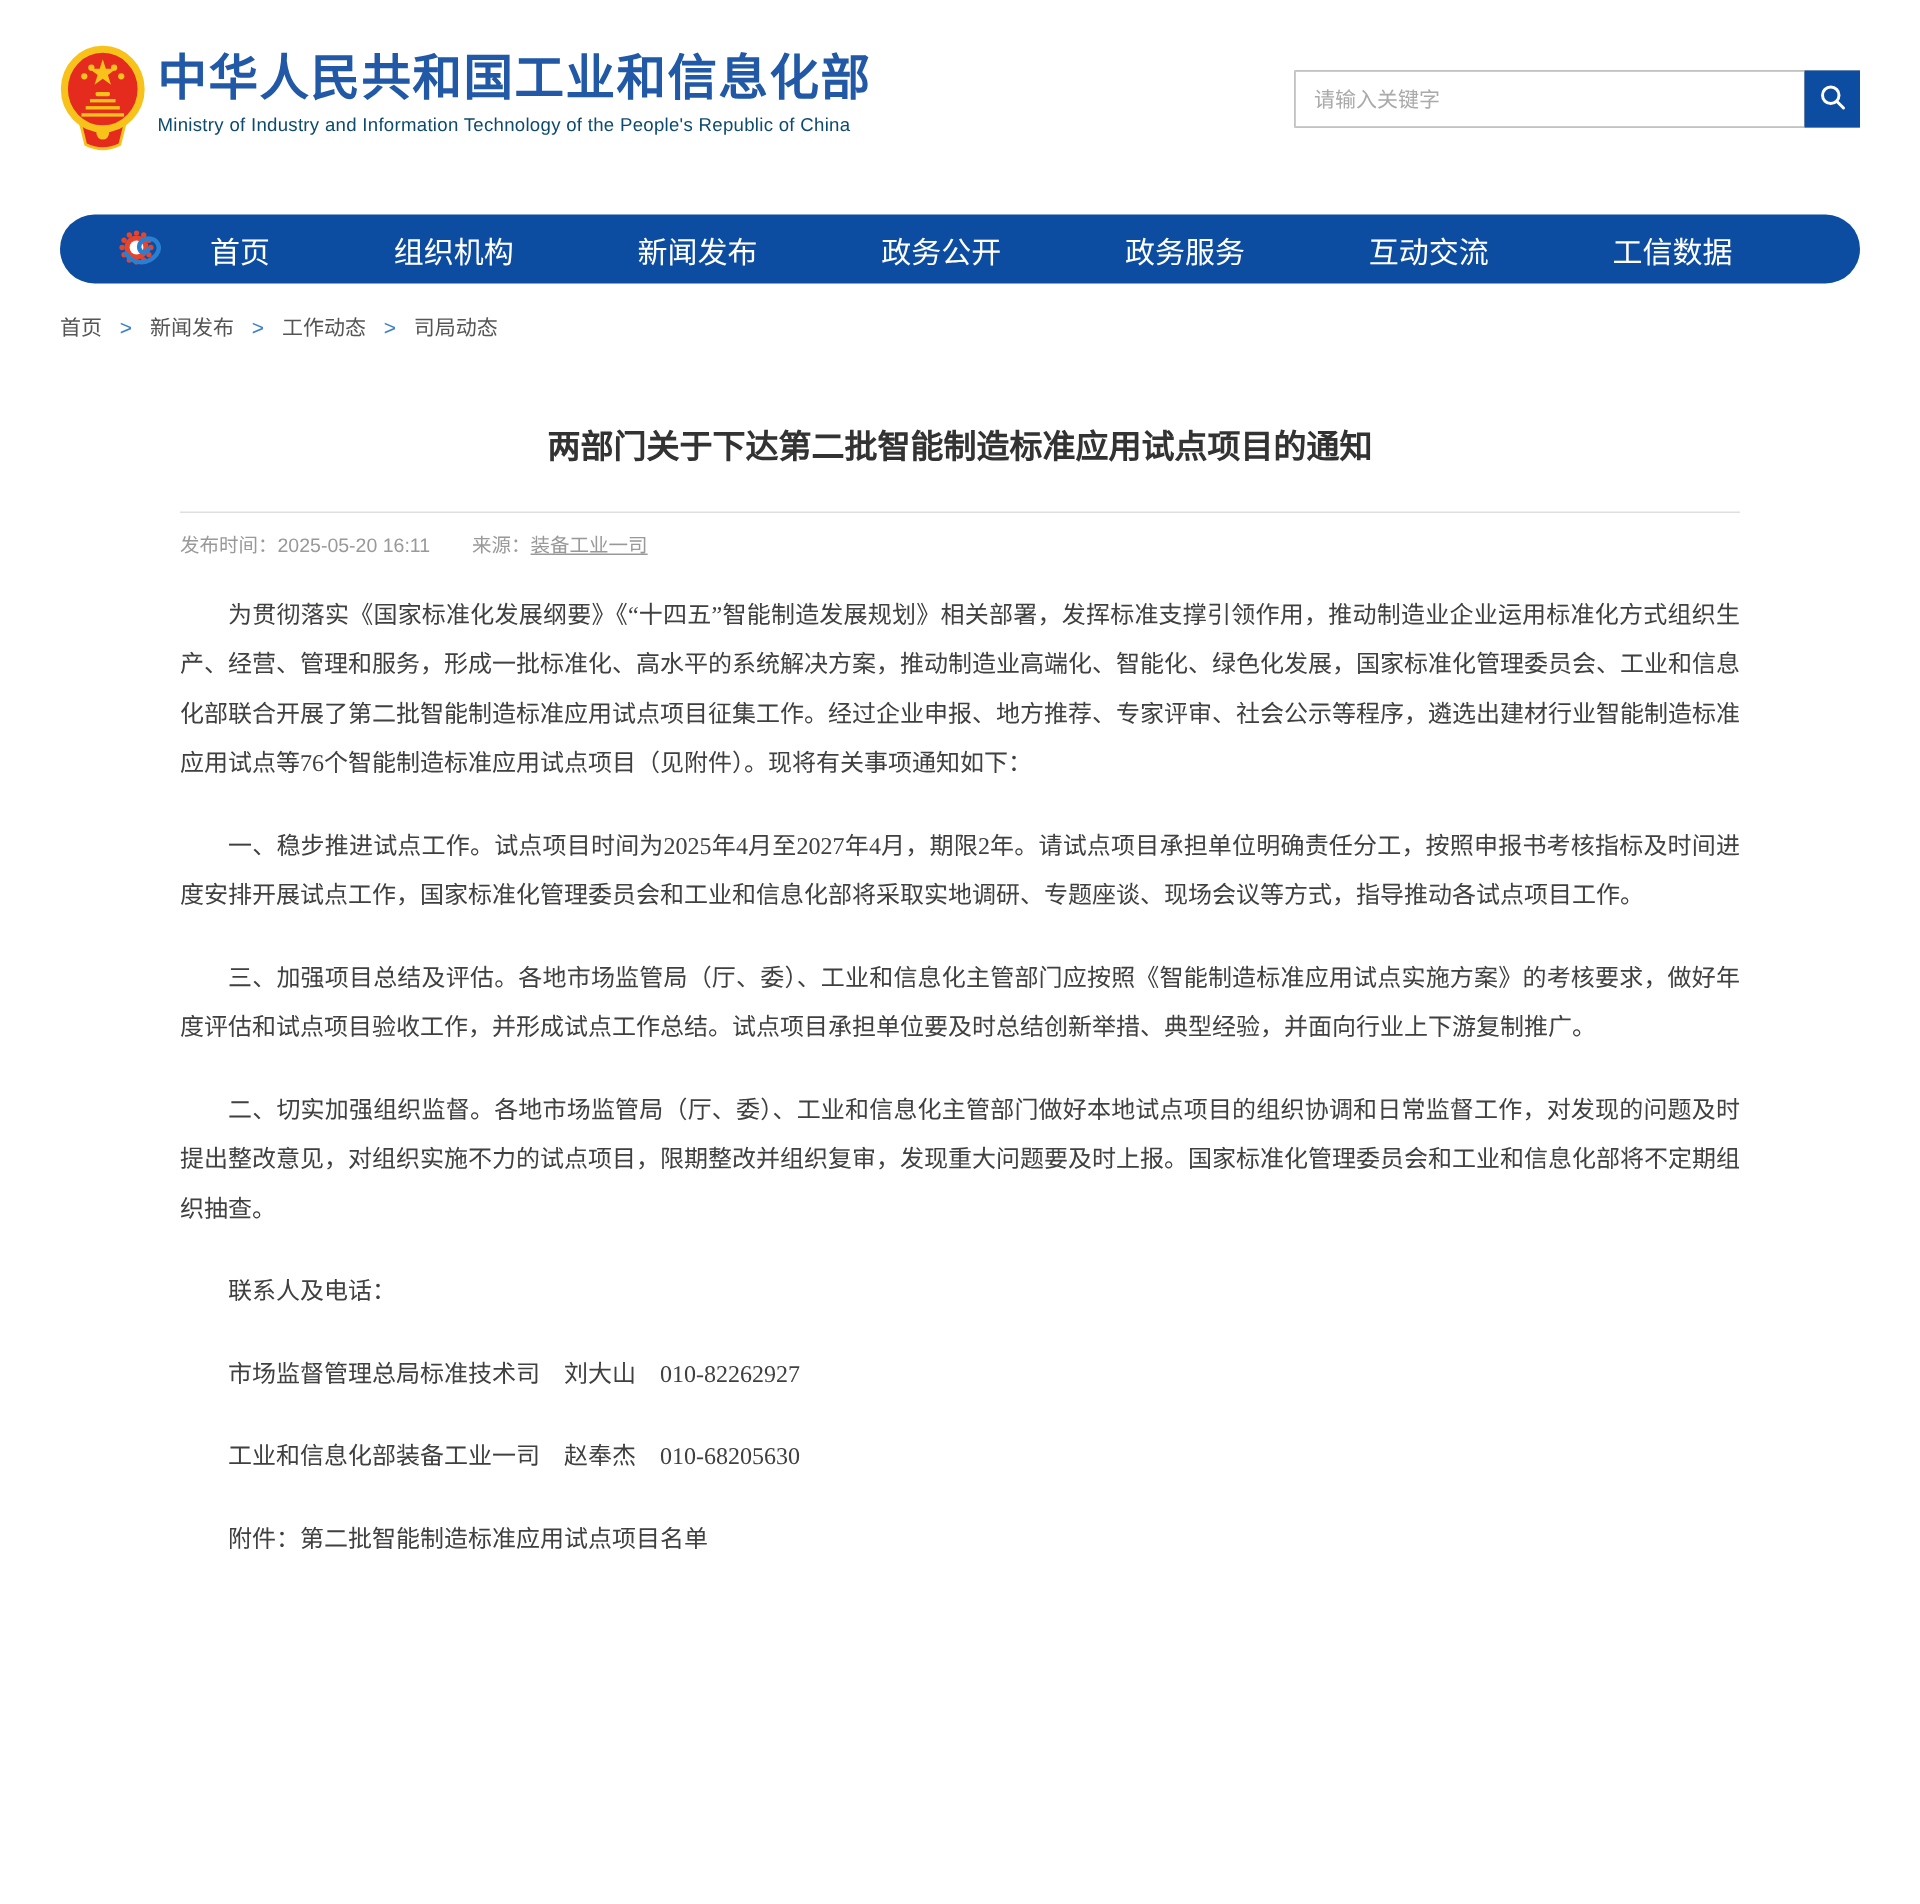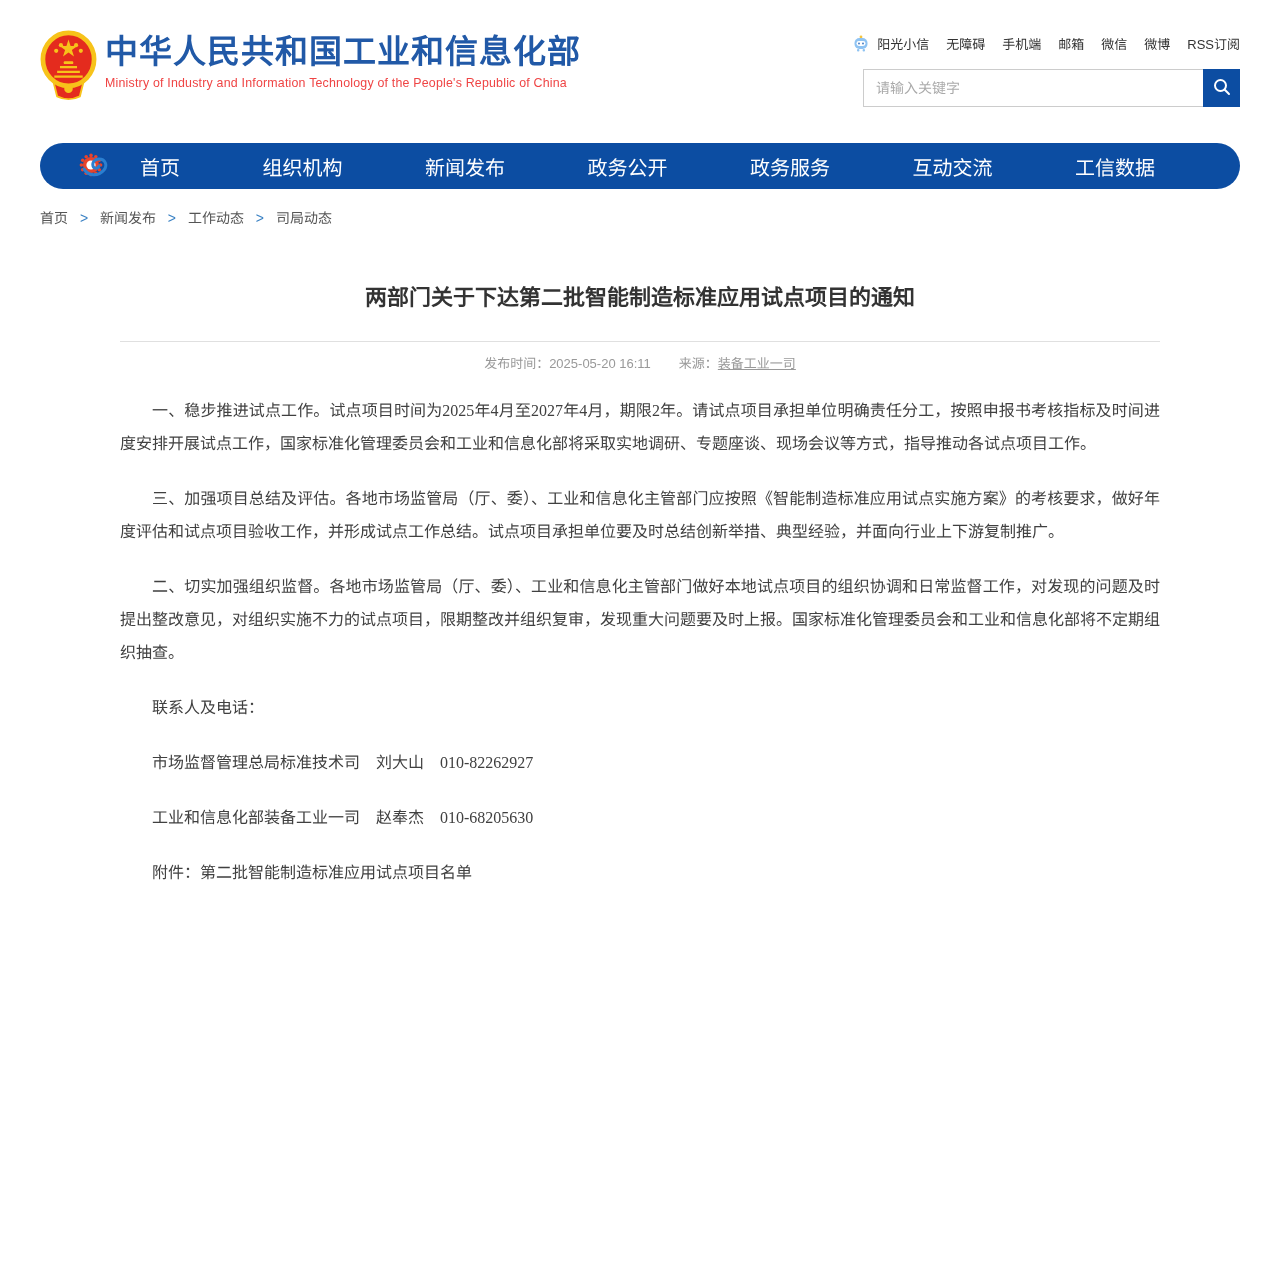--- a/index.html
+++ b/index.html
@@ -24,21 +24,21 @@
   .brand-text { padding-top: 2px; }
   .site-title-cn {
     font-size: 33px;
     font-weight: bold;
     color: #2159a7;
     letter-spacing: 1px;
     line-height: 40px;
   }
   .site-title-en {
     font-size: 12.4px;
-    color: #ef4444;
+    color: #0c4a6e;
     margin-top: 4px;
     letter-spacing: 0.2px;
   }
 
   .header-right { display: flex; flex-direction: column; align-items: flex-end; padding-top: 2px; }
   .quick-links { display: flex; align-items: center; height: 22px; }
   .robot-icon { display: inline-flex; margin-right: 6px; }
   .quick-links-list { display: flex; }
   .quick-link {
     font-size: 13px;
@@ -118,21 +118,21 @@
     color: #333;
     line-height: 30px;
   }
   .title-divider {
     margin-top: 28px;
     border-bottom: 1px solid #e0e0e0;
     width: 100%;
   }
   .meta-line {
     margin-top: 11px;
-    text-align: center;
+    text-align: left;
     font-size: 13px;
     color: #999;
   }
   .meta-gap { display: inline-block; width: 28px; }
   .source-link { color: #999; text-decoration: underline; cursor: pointer; }
 
   .doc {
     font-family: "Liberation Serif", serif;
     color: #404040;
     font-size: 16px;
@@ -184,42 +184,20 @@
             </g>
           </svg>
         </span>
         <div class="brand-text">
           <div class="site-title-cn">中华人民共和国工业和信息化部</div>
           <div class="site-title-en">Ministry of Industry and Information Technology of the People's Republic of China</div>
         </div>
       </div>
 
       <div class="header-right">
-        <div class="quick-links">
-          <span class="robot-icon">
-            <svg width="20" height="20" viewBox="0 0 20 20">
-              <circle cx="10" cy="4" r="1.4" fill="#f5c43c"></circle>
-              <rect x="3.5" y="5" width="13" height="11" rx="5" fill="#8fc3f2"></rect>
-              <rect x="5.5" y="8" width="9" height="5" rx="2.4" fill="#ffffff"></rect>
-              <circle cx="8" cy="10.5" r="0.9" fill="#3b74c0"></circle>
-              <circle cx="12" cy="10.5" r="0.9" fill="#3b74c0"></circle>
-              <rect x="6" y="16" width="2.4" height="2.6" rx="1" fill="#8fc3f2"></rect>
-              <rect x="11.6" y="16" width="2.4" height="2.6" rx="1" fill="#8fc3f2"></rect>
-            </svg>
-          </span>
-          <nav class="quick-links-list">
-              <a class="quick-link">阳光小信</a>
-              <a class="quick-link">无障碍</a>
-              <a class="quick-link">手机端</a>
-              <a class="quick-link">邮箱</a>
-              <a class="quick-link">微信</a>
-              <a class="quick-link">微博</a>
-              <a class="quick-link">RSS订阅</a>
-            </nav>
-        </div>
 
         <div class="search-box">
           <input type="text" placeholder="请输入关键字" style="">
           <button class="search-btn">
             <span>
               <svg width="20" height="20" viewBox="0 0 20 20" fill="none" stroke="#ffffff" stroke-width="2" stroke-linecap="round">
                 <circle cx="8.5" cy="8.5" r="5.5"></circle>
                 <line x1="12.8" y1="12.8" x2="17" y2="17"></line>
               </svg>
             </span>
@@ -284,20 +262,21 @@
     <h1 class="article-title">两部门关于下达第二批智能制造标准应用试点项目的通知</h1>
     <div class="title-divider"></div>
 
     <div class="meta-line">
       <span>发布时间：</span><span>2025-05-20 16:11</span><span class="meta-gap"></span><span>来源：</span><a class="source-link">装备工业一司</a>
     </div>
 
     <article class="doc">
 
       <div class="paragraphs">
+          <p class="para">为贯彻落实《国家标准化发展纲要》《“十四五”智能制造发展规划》相关部署，发挥标准支撑引领作用，推动制造业企业运用标准化方式组织生产、经营、管理和服务，形成一批标准化、高水平的系统解决方案，推动制造业高端化、智能化、绿色化发展，国家标准化管理委员会、工业和信息化部联合开展了第二批智能制造标准应用试点项目征集工作。经过企业申报、地方推荐、专家评审、社会公示等程序，遴选出建材行业智能制造标准应用试点等76个智能制造标准应用试点项目（见附件）。现将有关事项通知如下：</p>
           <p class="para">一、稳步推进试点工作。试点项目时间为2025年4月至2027年4月，期限2年。请试点项目承担单位明确责任分工，按照申报书考核指标及时间进度安排开展试点工作，国家标准化管理委员会和工业和信息化部将采取实地调研、专题座谈、现场会议等方式，指导推动各试点项目工作。</p>
           <p class="para">三、加强项目总结及评估。各地市场监管局（厅、委）、工业和信息化主管部门应按照《智能制造标准应用试点实施方案》的考核要求，做好年度评估和试点项目验收工作，并形成试点工作总结。试点项目承担单位要及时总结创新举措、典型经验，并面向行业上下游复制推广。</p>
           <p class="para">二、切实加强组织监督。各地市场监管局（厅、委）、工业和信息化主管部门做好本地试点项目的组织协调和日常监督工作，对发现的问题及时提出整改意见，对组织实施不力的试点项目，限期整改并组织复审，发现重大问题要及时上报。国家标准化管理委员会和工业和信息化部将不定期组织抽查。</p>
           <p class="para">联系人及电话：</p>
           <p class="para">市场监督管理总局标准技术司　刘大山　010-82262927</p>
           <p class="para">工业和信息化部装备工业一司　赵奉杰　010-68205630</p>
           <p class="para">附件：第二批智能制造标准应用试点项目名单</p>
         </div>
 
     </article>

